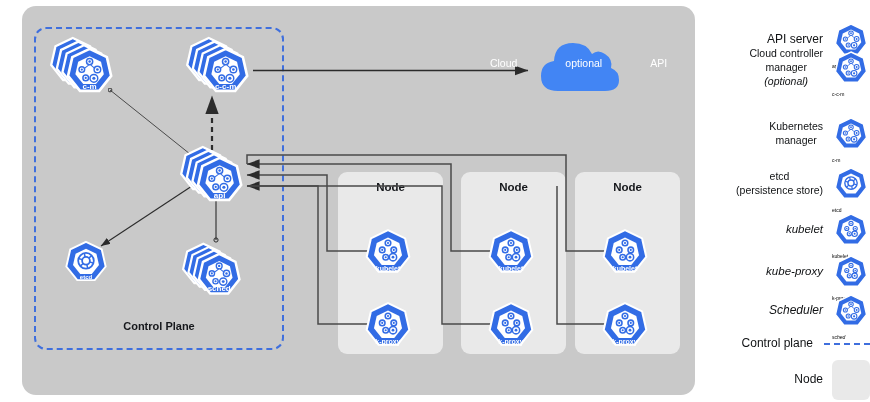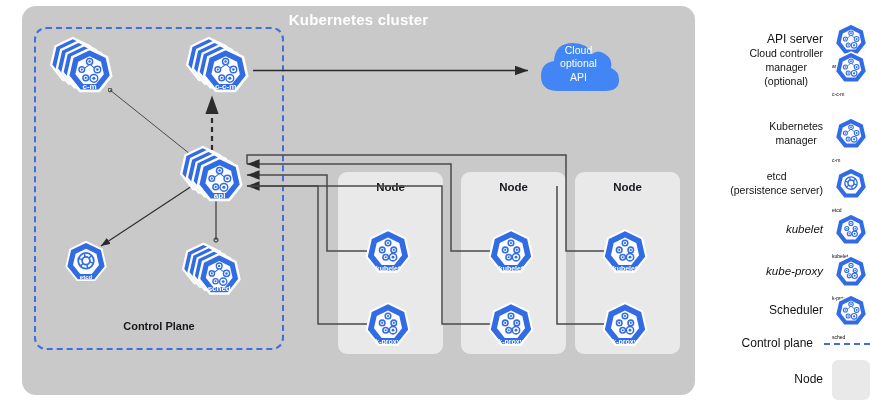--- a/index.html
+++ b/index.html
@@ -30,46 +30,45 @@
 
   
   .k8s{position:absolute;}
   .k8s svg{position:absolute;left:0;top:0;overflow:visible;}
   .k8s .cap{position:absolute;left:0;right:0;bottom:2px;text-align:center;
       color:#ffffff;font-weight:bold;line-height:1;pointer-events:none;}
 
   
   .cloud{position:absolute;left:535px;top:31px;width:87px;height:66px;}
   .cloud .ctext{position:absolute;left:0;top:0;width:100%;height:100%;
-      display:flex;flex-direction:column;align-items:center;justify-content:center;
-      color:#ffffff;font-size:10.5px;line-height:1.28;text-align:center;}
+      display:flex;flex-direction:row;align-items:center;justify-content:center;
+      color:#ffffff;font-size:10.5px;line-height:1.28;text-align:center;gap:48px;}
 
   
   .legend{position:absolute;left:700px;top:0;width:170px;height:402px;}
   .lrow{position:absolute;left:0;width:170px;display:flex;align-items:center;
         justify-content:flex-end;}
   .lrow .ltext{font-size:10.5px;color:#101214;text-align:center;line-height:1.32;
         padding-right:9px;}
   .lrow .ltext.bigger{font-size:12px;}
-  .lrow .ltext .opt{}
+  .lrow .ltext .opt{font-style:italic;}
   .lrow .ltext.ital{font-style:italic;font-size:11.5px;}
   .leg-icon{position:relative;width:38px;height:38px;flex:0 0 38px;}
   .cp-swatch{width:46px;height:0;border-top:2px dashed #3f6fdd;flex:0 0 46px;
       margin-left:2px;}
   .node-swatch{width:38px;height:40px;background:#e9e9e9;border-radius:6px;flex:0 0 38px;}
 
   .lines{position:absolute;left:0;top:0;width:870px;height:402px;pointer-events:none;}
 </style>
 </head>
 <body>
 
 <div class="stage">
 
   <div class="cluster-box"></div>
-  <div class="cluster-title">Kubernetes cluster</div>
 
   <div class="cp-box"></div>
   <div class="cp-label">Control Plane</div>
 
   <div class="node-card" id="node-1">
     <div class="node-title">Node</div>
   </div>
   <div class="node-card" id="node-2">
     <div class="node-title">Node</div>
   </div>
@@ -396,21 +395,21 @@
             <circle cx="22.09" cy="24.30" r="2.81" fill="none" stroke="#326ce5" stroke-width="1.05"></circle>
             <circle cx="22.09" cy="24.30" r="1.12" fill="#326ce5"></circle>
             <path d="M18.72,14.47 L15.07,17.28" stroke="#326ce5" stroke-width="0.77"></path>
             <path d="M19.56,14.47 L22.93,17.28" stroke="#326ce5" stroke-width="0.77"></path>
           </svg><div class="cap" style="font-size: 5px; left: 3.04px; width: 31.92px; right: auto; bottom: 4.636px;">c-m</div></div>
     </div>
 
     <div class="lrow" style="top:162px;height:44px;">
       <div class="ltext">
         <div>etcd</div>
-        <div>(persistence server)</div>
+        <div>(persistence store)</div>
       </div>
       <div class="leg-icon" id="lg-etcd"><svg width="38" height="38" viewBox="0 0 38 38">
             <path d="M19.00,3.04 L31.48,9.05 L34.56,22.55 L25.92,33.38 L12.08,33.38 L3.44,22.55 L6.52,9.05 Z" fill="#326ce5" stroke="#ffffff" stroke-width="1.52"></path>
             <path d="M19.00,8.47 L27.24,12.43 L29.27,21.34 L23.57,28.49 L14.43,28.49 L8.73,21.34 L10.76,12.43 Z" fill="#ffffff"></path>
             <circle cx="19" cy="18.0424" r="6.18" fill="none" stroke="#326ce5" stroke-width="1.40"></circle>
             <circle cx="19" cy="18.0424" r="3.09" fill="none" stroke="#326ce5" stroke-width="1.40"></circle>
             <path d="M21.95,18.96 L24.90,19.87" stroke="#326ce5" stroke-width="1.19"></path>
             <path d="M19.69,21.06 L20.37,24.07" stroke="#326ce5" stroke-width="1.19"></path>
             <path d="M16.73,20.14 L14.47,22.24" stroke="#326ce5" stroke-width="1.19"></path>
             <path d="M16.05,17.13 L13.10,16.22" stroke="#326ce5" stroke-width="1.19"></path>
@@ -448,21 +447,21 @@
             <circle cx="14.79" cy="17.48" r="0.77" fill="#326ce5"></circle>
             <circle cx="23.21" cy="17.48" r="2.04" fill="none" stroke="#326ce5" stroke-width="1.12"></circle>
             <circle cx="23.21" cy="17.48" r="0.77" fill="#326ce5"></circle>
             <circle cx="17.31" cy="22.82" r="2.04" fill="none" stroke="#326ce5" stroke-width="1.12"></circle>
             <circle cx="17.31" cy="22.82" r="0.77" fill="#326ce5"></circle>
             <circle cx="22.65" cy="22.82" r="2.67" fill="none" stroke="#326ce5" stroke-width="1.12"></circle>
             <circle cx="22.65" cy="22.82" r="1.01" fill="#326ce5"></circle>
           </svg><div class="cap" style="font-size: 5px; left: 3.04px; width: 31.92px; right: auto; bottom: 4.636px;">k-proxy</div></div>
     </div>
 
-    <div class="lrow" style="top:291px;height:40px;">
+    <div class="lrow" style="top:291px;height:40px;font-style:italic;">
       <div class="ltext bigger">Scheduler</div>
       <div class="leg-icon" id="lg-sched"><svg width="38" height="38" viewBox="0 0 38 38">
             <path d="M19.00,3.04 L31.48,9.05 L34.56,22.55 L25.92,33.38 L12.08,33.38 L3.44,22.55 L6.52,9.05 Z" fill="#326ce5" stroke="#ffffff" stroke-width="1.52"></path>
             <path d="M19.00,8.47 L27.24,12.43 L29.27,21.34 L23.57,28.49 L14.43,28.49 L8.73,21.34 L10.76,12.43 Z" fill="#ffffff"></path>
             <circle cx="19.00" cy="12.22" r="2.25" fill="none" stroke="#326ce5" stroke-width="1.05"></circle>
             <circle cx="19.00" cy="12.22" r="0.90" fill="#326ce5"></circle>
             <circle cx="13.38" cy="17.98" r="2.04" fill="none" stroke="#326ce5" stroke-width="1.05"></circle>
             <circle cx="13.38" cy="17.98" r="0.81" fill="#326ce5"></circle>
             <circle cx="24.62" cy="17.98" r="2.39" fill="none" stroke="#326ce5" stroke-width="1.05"></circle>
             <circle cx="24.62" cy="17.98" r="0.96" fill="#326ce5"></circle>

